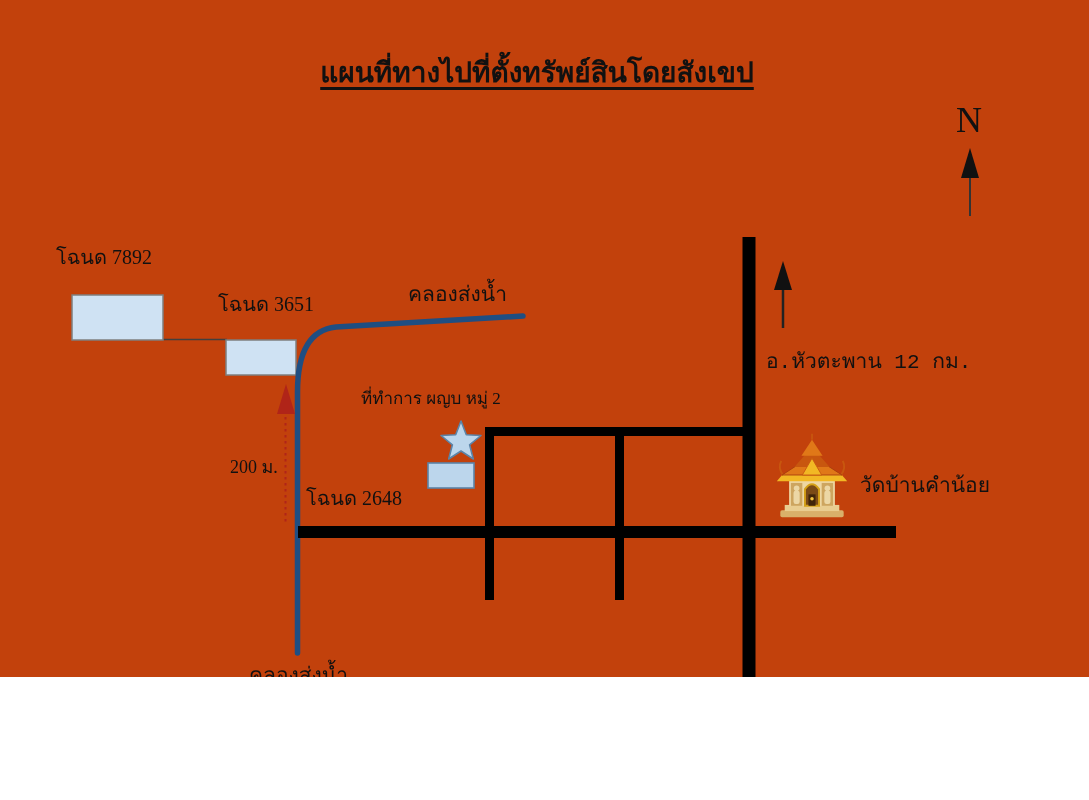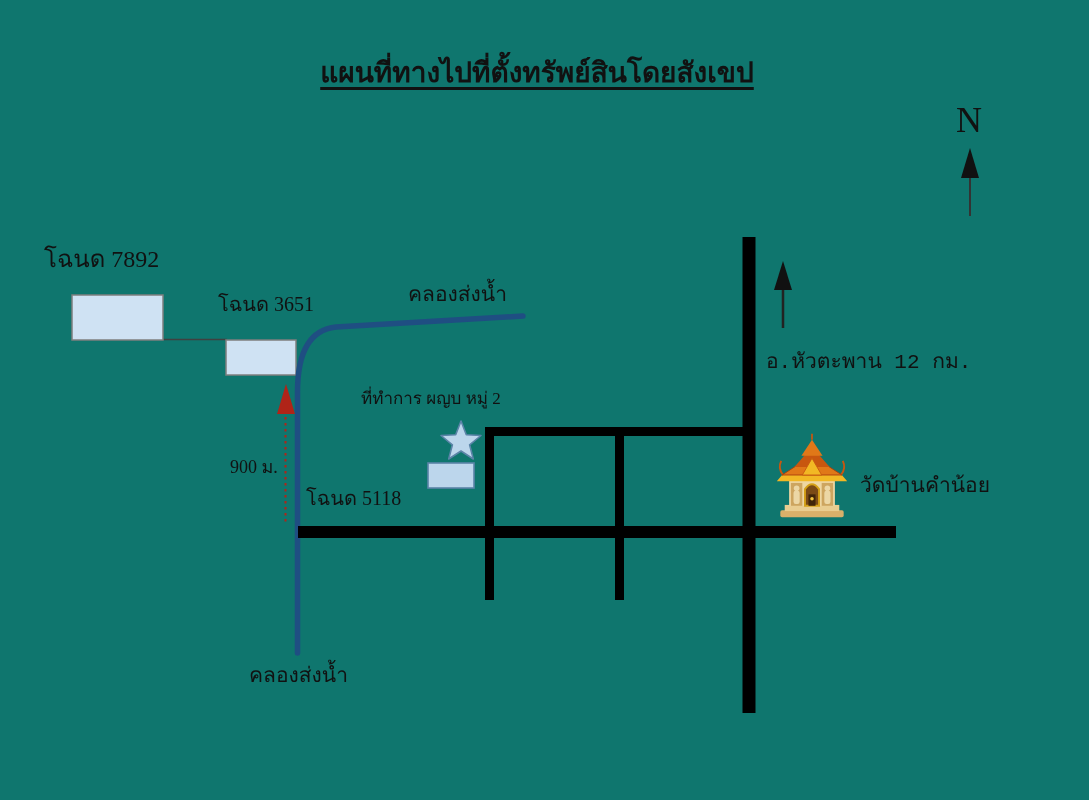--- a/index.html
+++ b/index.html
@@ -1,20 +1,20 @@
 <!DOCTYPE html>
 <html><head>
 <meta charset="utf-8">
 <style>
   html, body { margin: 0; padding: 0; background: #ffffff; }
   .canvas {
     position: relative;
     width: 1089px;
-    height: 800px;
-    background: #0f766e;
+    height: 677px;
+    background: #c2410c;
     overflow: hidden;
     font-family: "Liberation Serif", serif;
     color: #111111;
   }
   .layer {
     position: absolute;
     left: 0; top: 0;
   }
   .map-title {
     position: absolute;
@@ -28,21 +28,21 @@
     text-underline-offset: 5px;
     white-space: nowrap;
   }
   .lbl {
     position: absolute;
     white-space: nowrap;
     line-height: 1.15;
     color: #111111;
   }
   .lbl-north       { left: 956px; top: 100px; font-size: 36px; }
-  .lbl-deed7892    { left: 44px;  top: 246px; font-size: 24px; }
+  .lbl-deed7892    { left: 56px;  top: 246px; font-size: 20px; }
   .lbl-deed7896    { left: 218px; top: 293px; font-size: 20px; }
   .lbl-canal-upper { left: 408px; top: 282px; font-size: 21px; }
   .lbl-headman     { left: 361px; top: 389px; font-size: 17px; }
   .lbl-500m        { left: 230px; top: 457px; font-size: 18px; }
   .lbl-deed4478    { left: 306px; top: 487px; font-size: 20px; }
   .lbl-district    { left: 766px; top: 351px; font-size: 21px; font-family: Liberation Mono, monospace; }
   .lbl-temple      { left: 860px; top: 473px; font-size: 21px; }
   .lbl-canal-lower { left: 249px; top: 663px; font-size: 21px; }
 
   .road   { fill: #000000; }
@@ -116,23 +116,23 @@
   <div class="lbl lbl-north">N</div>
 
   <div class="lbl lbl-deed7892">โฉนด 7892</div>
 
   <div class="lbl lbl-deed7896">โฉนด 3651</div>
 
   <div class="lbl lbl-canal-upper">คลองส่งน้ำ</div>
 
   <div class="lbl lbl-headman">ที่ทำการ ผญบ หมู่ 2</div>
 
-  <div class="lbl lbl-500m">900 ม.</div>
+  <div class="lbl lbl-500m">200 ม.</div>
 
-  <div class="lbl lbl-deed4478">โฉนด 5118</div>
+  <div class="lbl lbl-deed4478">โฉนด 2648</div>
 
   <div class="lbl lbl-district">อ.หัวตะพาน 12 กม.</div>
 
   <div class="lbl lbl-temple">วัดบ้านคำน้อย</div>
 
   <div class="lbl lbl-canal-lower">คลองส่งน้ำ</div>
 
 </div>
 
 </body></html>

